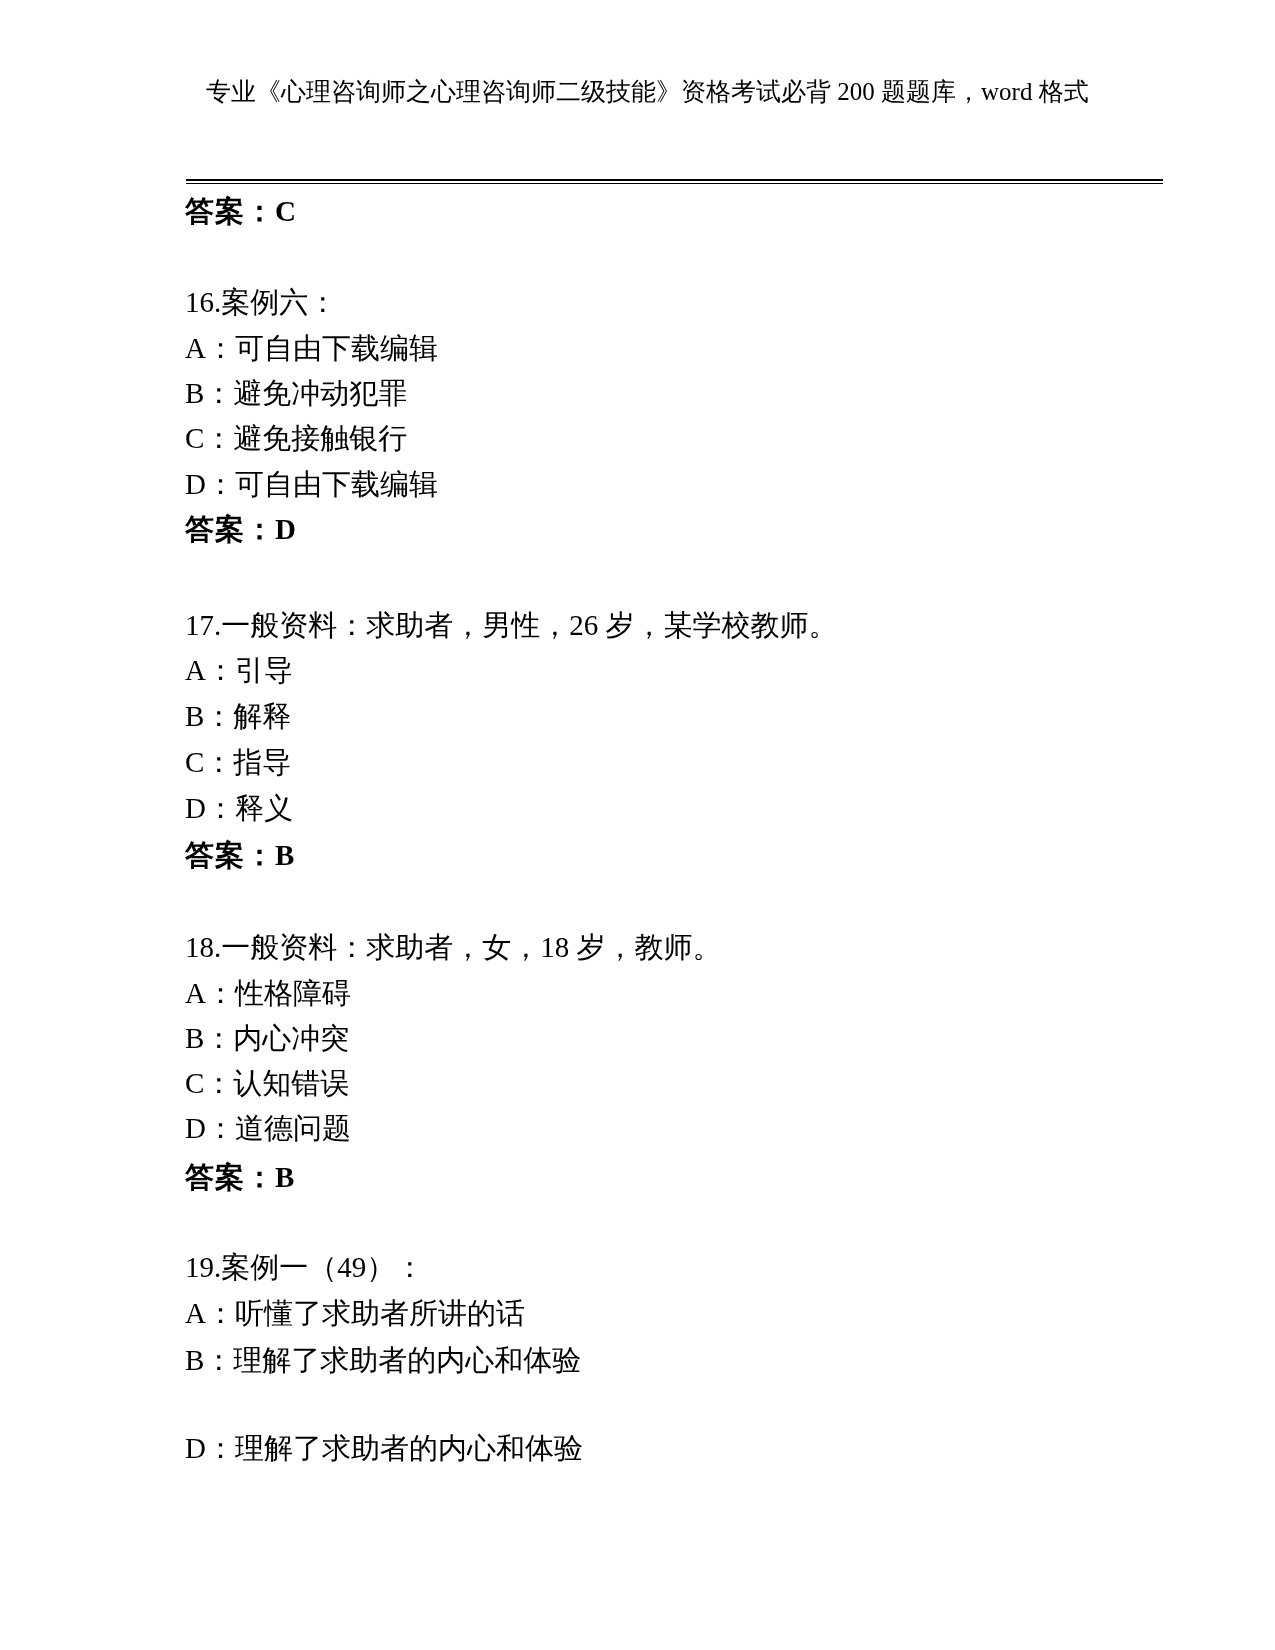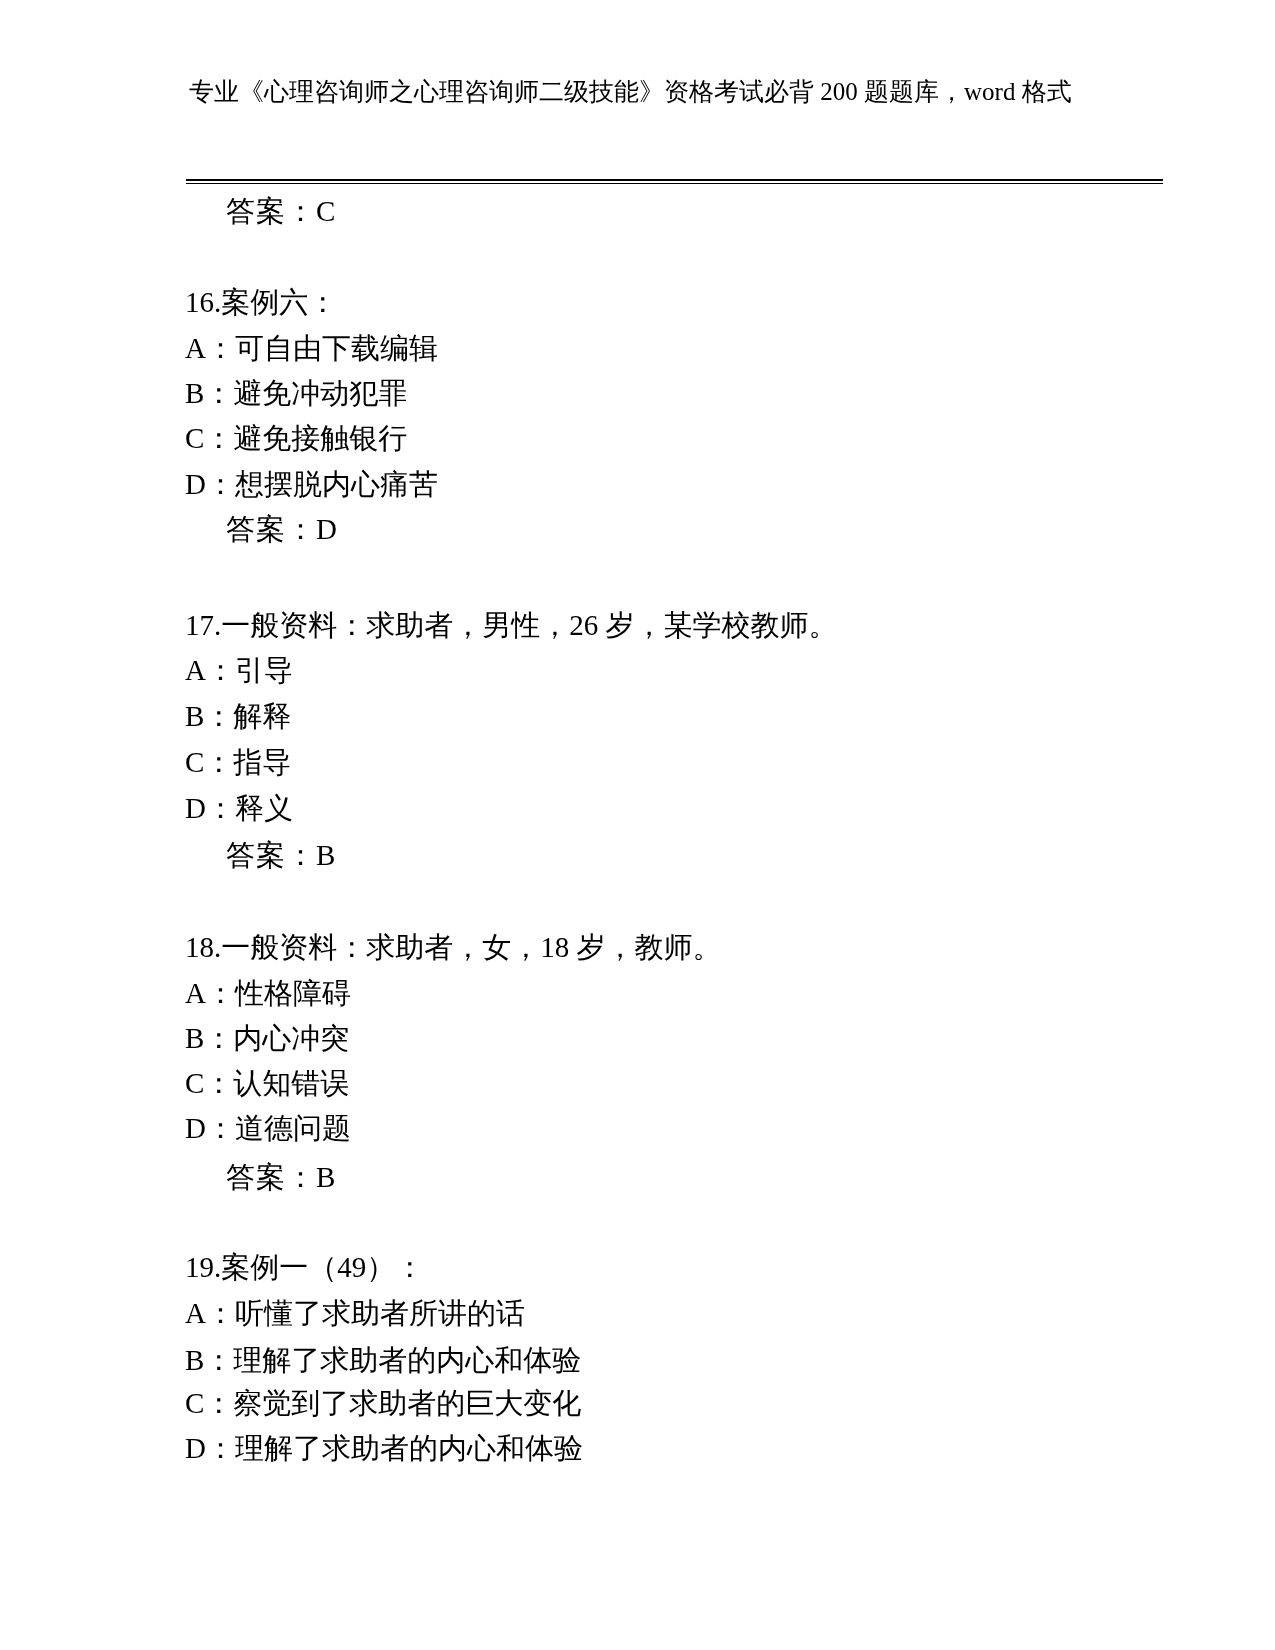--- a/index.html
+++ b/index.html
@@ -19,26 +19,25 @@
   .line {
     position: absolute;
     left: 185px;
     white-space: nowrap;
     font-size: 29px;
     line-height: 1;
     color: #000000;
   }
   .header-line {
     font-size: 25px;
-    left: 189px;
+    left: 206px;
   }
   .answer-line {
-    font-weight: normal;
+    font-weight: bold;
     letter-spacing: 1px;
-    margin-left: 41px;
   }
   .divider {
     position: absolute;
     left: 186px;
     top: 179px;
     width: 977px;
     height: 2px;
     border-top: 2px solid #000000;
     border-bottom: 1px solid #000000;
   }
@@ -51,36 +50,35 @@
   <div class="line header-line" style="top:79px">专业《心理咨询师之心理咨询师二级技能》资格考试必背 200 题题库，word 格式</div>
 
   <div class="divider"></div>
 
   <div class="line answer-line" style="top:197px">答案：C</div>
 
   <div class="line" style="top:288px">16.案例六：</div>
   <div class="line" style="top:334px">A：可自由下载编辑</div>
   <div class="line" style="top:379px">B：避免冲动犯罪</div>
   <div class="line" style="top:424px">C：避免接触银行</div>
-  <div class="line" style="top:470px">D：想摆脱内心痛苦</div>
+  <div class="line" style="top:470px">D：可自由下载编辑</div>
   <div class="line answer-line" style="top:515px">答案：D</div>
 
   <div class="line" style="top:611px">17.一般资料：求助者，男性，26 岁，某学校教师。</div>
   <div class="line" style="top:656px">A：引导</div>
   <div class="line" style="top:702px">B：解释</div>
   <div class="line" style="top:748px">C：指导</div>
   <div class="line" style="top:794px">D：释义</div>
   <div class="line answer-line" style="top:841px">答案：B</div>
 
   <div class="line" style="top:933px">18.一般资料：求助者，女，18 岁，教师。</div>
   <div class="line" style="top:979px">A：性格障碍</div>
   <div class="line" style="top:1024px">B：内心冲突</div>
   <div class="line" style="top:1069px">C：认知错误</div>
   <div class="line" style="top:1114px">D：道德问题</div>
   <div class="line answer-line" style="top:1163px">答案：B</div>
 
   <div class="line" style="top:1253px">19.案例一（49）：</div>
   <div class="line" style="top:1299px">A：听懂了求助者所讲的话</div>
   <div class="line" style="top:1346px">B：理解了求助者的内心和体验</div>
-  <div class="line" style="top:1389px">C：察觉到了求助者的巨大变化</div>
   <div class="line" style="top:1434px">D：理解了求助者的内心和体验</div>
 
 </div>
 
 </body></html>

